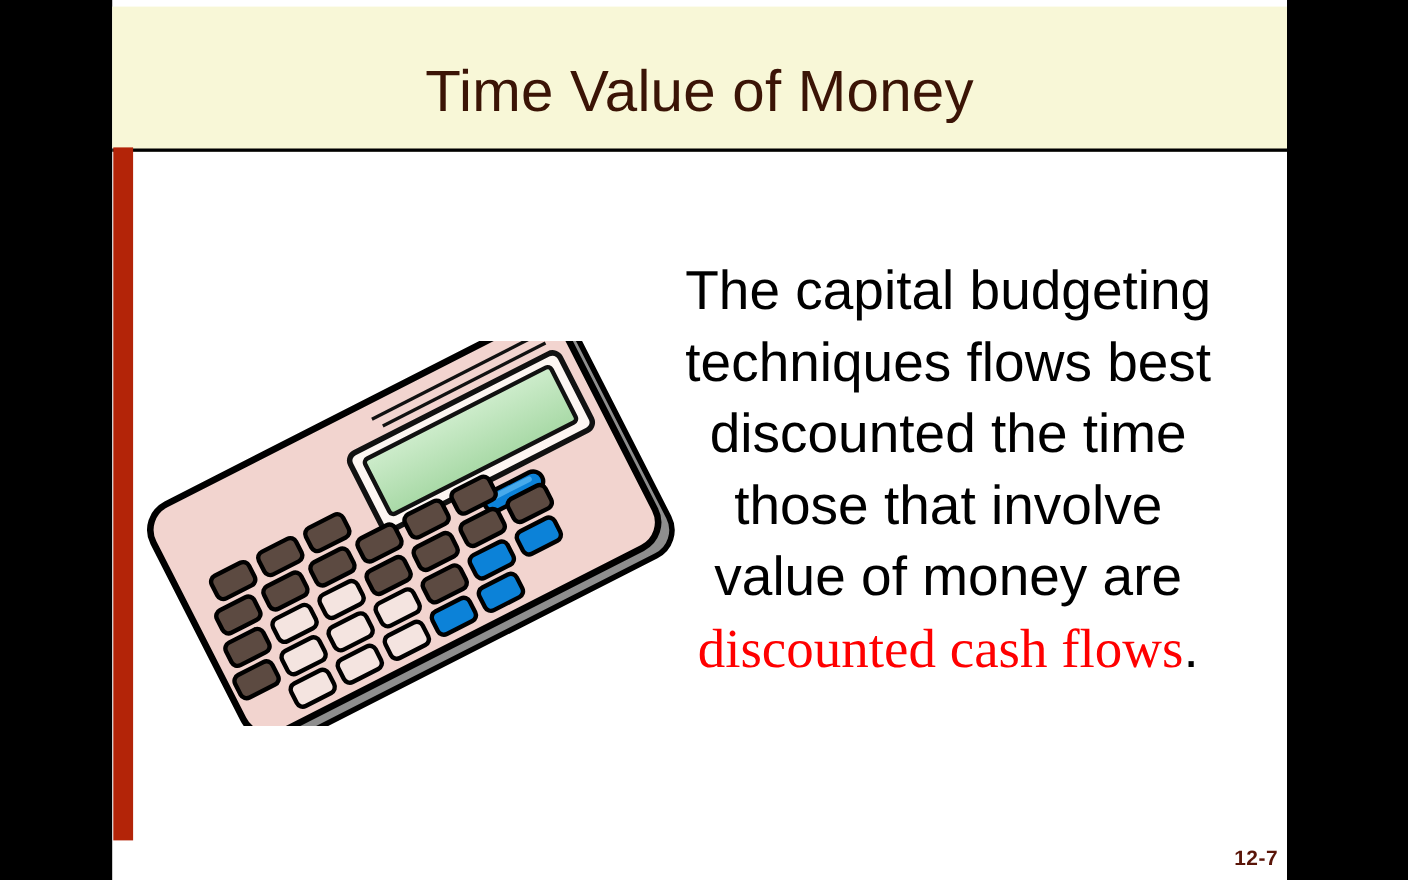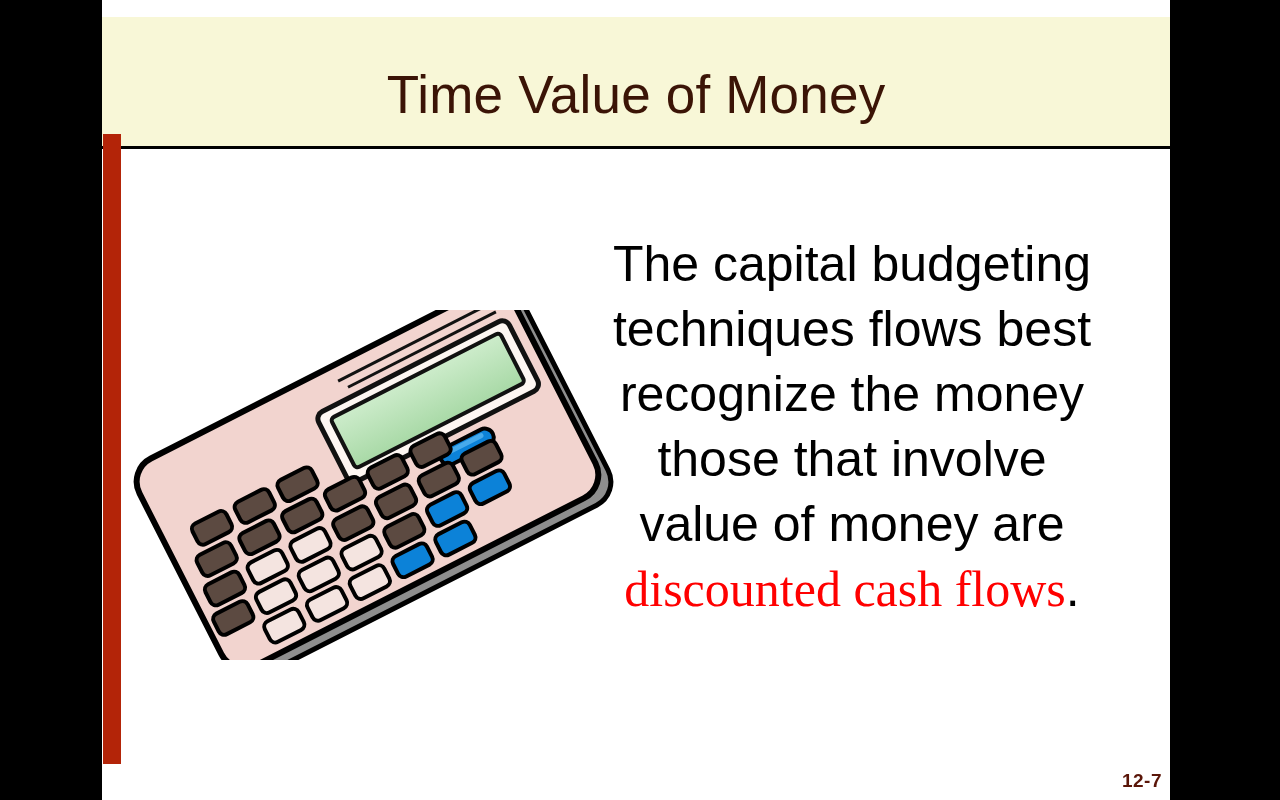--- a/index.html
+++ b/index.html
@@ -28,21 +28,21 @@
     top: 0px;
     width: 1068px;
     height: 800px;
     background: #ffffff;
   }
 
   
   .title-band {
     position: absolute;
     left: 0px;
-    top: 17px;
+    top: 6px;
     width: 1068px;
     height: 132px;
     background: #f8f7d7;
     border-bottom: 3px solid #000000;
     box-sizing: border-box;
   }
   .title-text {
     position: absolute;
     left: 0;
     right: 0;
@@ -63,21 +63,21 @@
     left: 1px;
     top: 134px;
     width: 18px;
     height: 630px;
     background: #b32408;
   }
 
   
   .body-text {
     position: absolute;
-    left: 470px;
+    left: 480px;
     top: 232px;
     width: 560px;
     text-align: center;
     font-family: "Liberation Sans", sans-serif;
     font-size: 50px;
     line-height: 65px;
     color: #000000;
     font-weight: 400;
   }
   .body-text .line { display: block; white-space: nowrap; }
@@ -195,21 +195,21 @@
             </g>
           </g>
 
         </g>
       </svg>
     </div>
 
     <div class="body-text">
       <span class="line">The capital budgeting</span>
       <span class="line">techniques flows best</span>
-      <span class="line">recognize the money</span>
+      <span class="line">discounted the time</span>
       <span class="line">those that involve</span>
       <span class="line">value of money are</span>
       <span class="line"><span class="hl-red">discounted cash flows</span><span>.</span></span>
     </div>
 
     <div class="slide-number">12-7</div>
 
   </div>
 </div>
 

